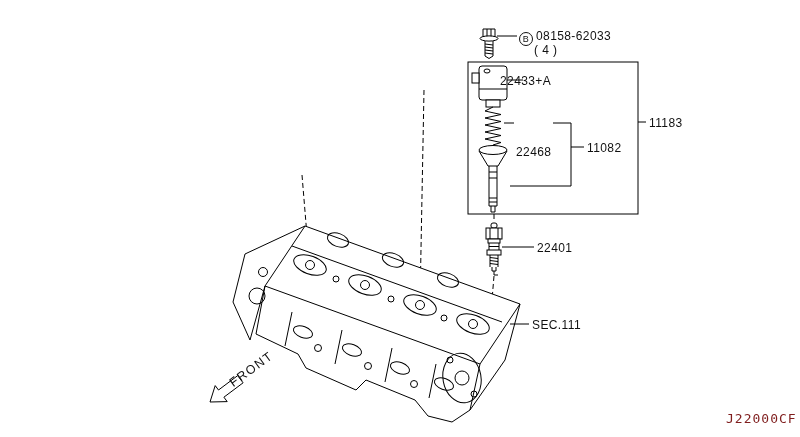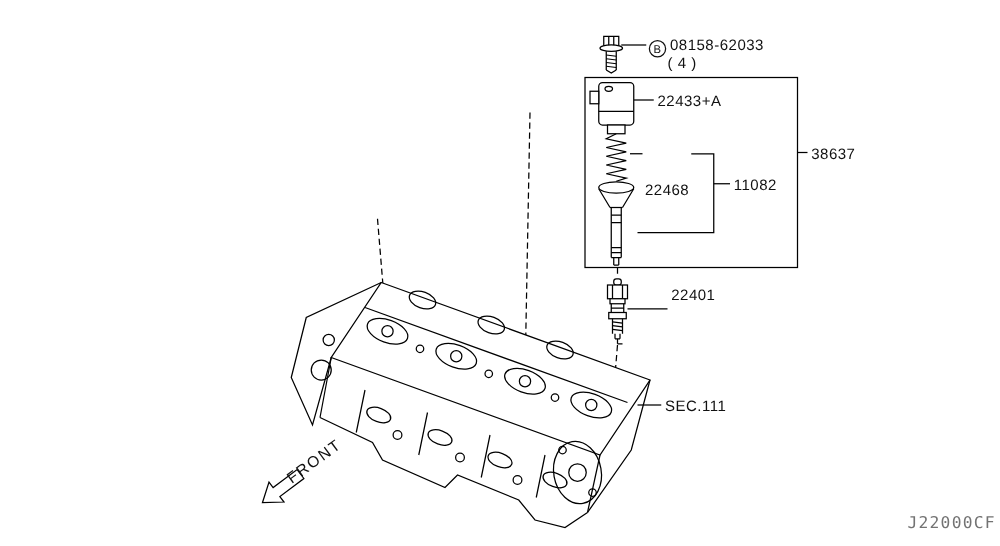--- a/index.html
+++ b/index.html
@@ -12,21 +12,21 @@
     position:absolute;font-size:12px;color:#111;letter-spacing:.4px;
     white-space:nowrap;line-height:14px;
   }
   .badge-b{
     display:inline-flex;align-items:center;justify-content:center;
     width:12px;height:12px;border:1px solid #111;border-radius:50%;
     font-size:9px;margin-right:3px;vertical-align:-2px;
   }
   .code{
     font-family:"DejaVu Sans Mono","Liberation Mono",monospace;
-    font-size:13px;letter-spacing:1px;color:#737373;
+    font-size:13px;letter-spacing:1px;color:#7f1d1d;
   }
   .front{
     transform:rotate(-36deg);transform-origin:0 50%;
     font-size:12.5px;letter-spacing:1.5px;
   }
   .s{stroke:#000;stroke-width:1;fill:none;}
   .sw{stroke:#000;stroke-width:1;fill:#fff;}
   .dash{stroke:#000;stroke-width:1;fill:none;stroke-dasharray:5,3;}
 </style>
 </head>
@@ -151,29 +151,29 @@
     <g>
       <polygon class="sw" points="210,402 215.2,385.6 218.5,390 237.7,375.6 243.1,382.8 223.9,397.2 227.2,401.6"></polygon>
     </g>
   </svg>
 
   <div class="lbl" style="left:519px;top:29px;">
     <span class="badge-b">B</span><span>08158-62033</span>
   </div>
   <div class="lbl" style="left:534px;top:43px;">( 4 )</div>
 
-  <div class="lbl" style="left:526px;top:74px;">22433+A</div>
+  <div class="lbl" style="left:500px;top:74px;">22433+A</div>
 
   <div class="lbl" style="left:516px;top:117px;margin-top:28px;">22468</div>
 
   <div class="lbl" style="left:587px;top:141px;">11082</div>
 
-  <div class="lbl" style="left:649px;top:116px;">38637</div>
+  <div class="lbl" style="left:649px;top:116px;">11183</div>
 
-  <div class="lbl" style="left:537px;top:229px;">22401</div>
+  <div class="lbl" style="left:537px;top:241px;">22401</div>
 
   <div class="lbl" style="left:532px;top:318px;">SEC.111</div>
 
   <div class="lbl front" style="left:231px;top:377px;">FRONT</div>
 
   <div class="lbl code" style="left:726px;top:412px;">J22000CF</div>
 
 </div>
 
 </body></html>

